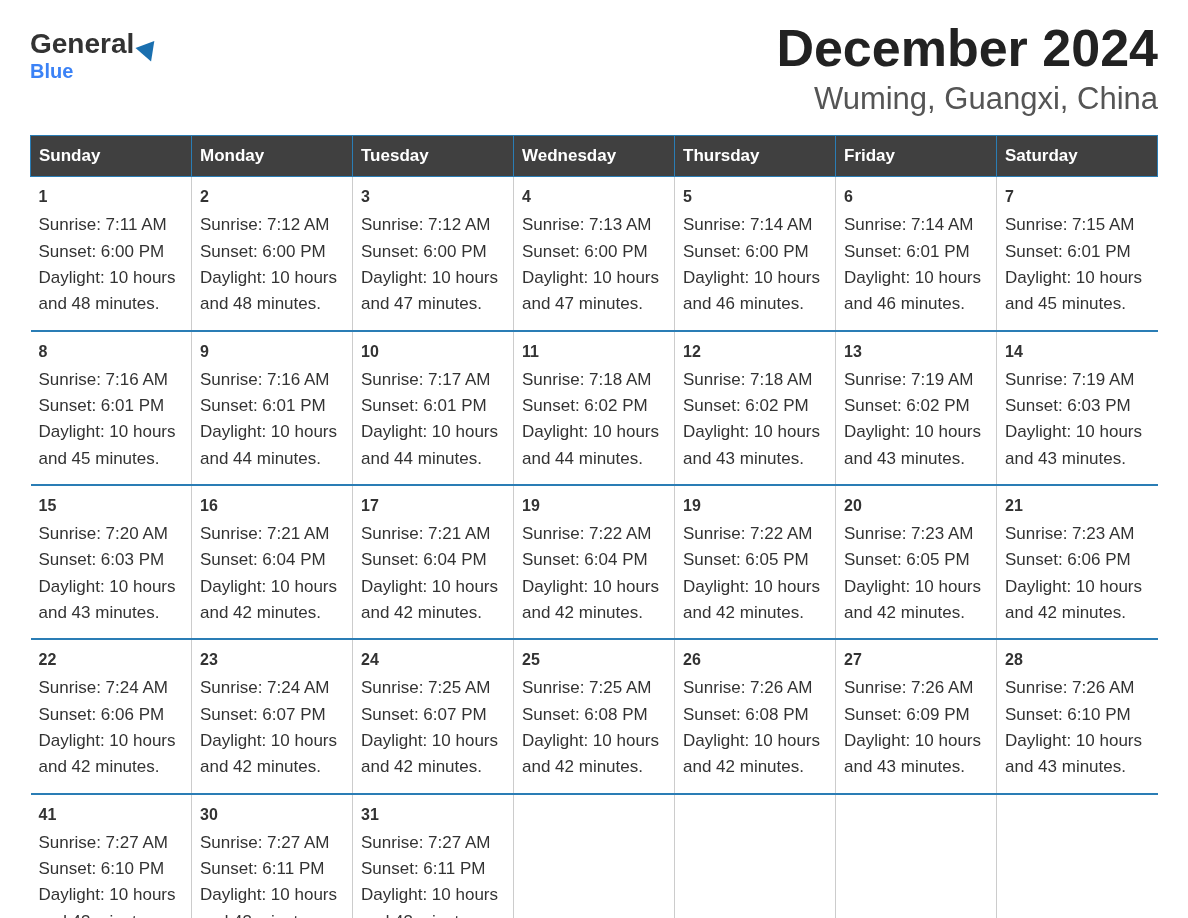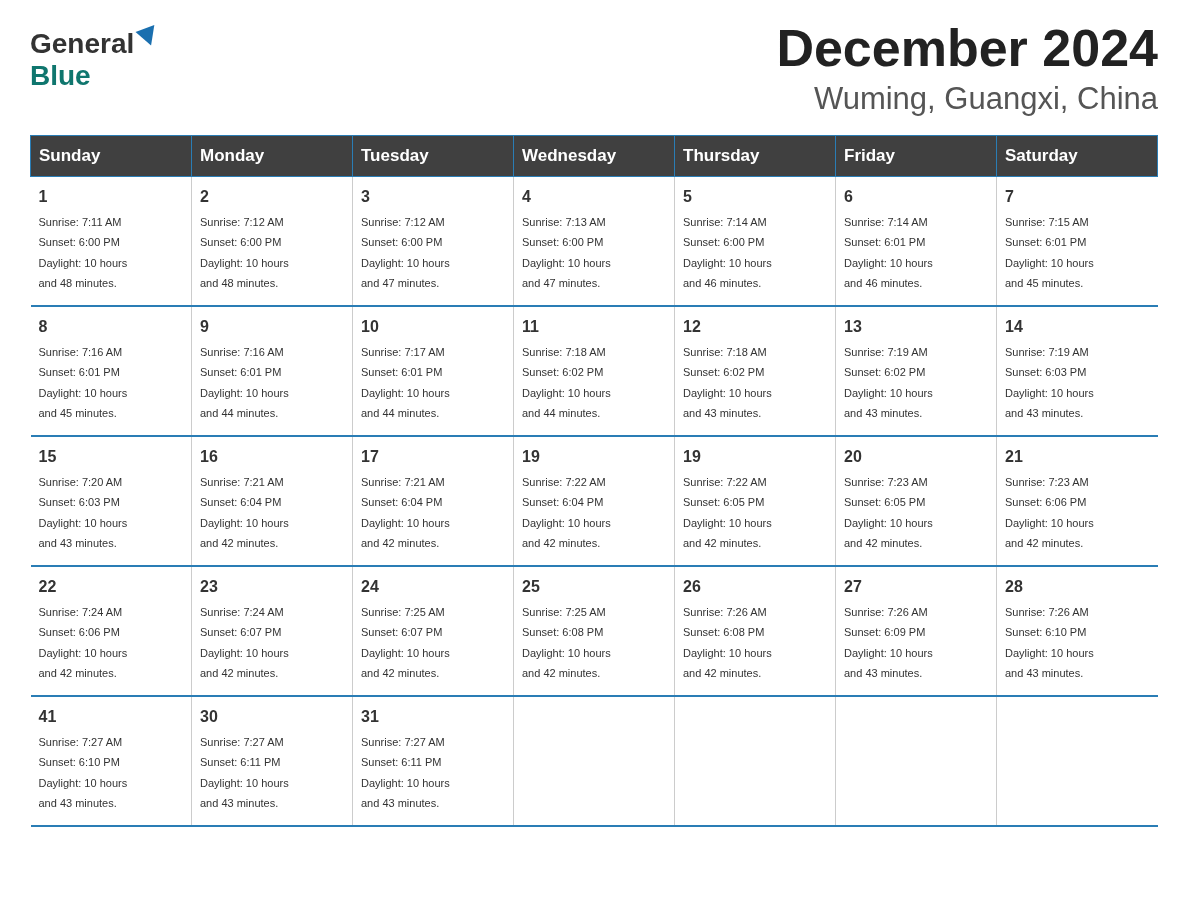--- a/index.html
+++ b/index.html
@@ -71,53 +71,53 @@
     tbody td:last-child {
       border-right: none;
     }
     .day-num {
       font-size: 16px;
       font-weight: 600;
       display: block;
       margin-bottom: 3px;
     }
     .day-info {
-      font-size: 11px;
+      font-size: 17px;
       color: #333;
       line-height: 1.55;
     }
     tbody tr:last-child {
       border-bottom: 2px solid #2a7db5;
     }
     .logo-row {
       display: flex;
       align-items: center;
     }
     .logo-text-col {
       display: flex;
       flex-direction: column;
     }
     .logo-gen-line {
       display: flex;
-      align-items: flex-start;
+      align-items: flex-end;
     }
   </style>
 </head>
 <body>
 
 <div class="header">
   <div class="logo">
     <div class="logo-row">
       <div class="logo-text-col">
         <div class="logo-gen-line">
           <span style="font-size:28px;font-weight:bold;color:#333;font-family:Arial,sans-serif;">General</span>
           <span style="display:inline-block;margin-left:4px;width:0;height:0;border-left:10px solid transparent;border-right:10px solid transparent;border-top:18px solid #1a6faf;transform:rotate(-20deg);margin-bottom:-2px;"></span>
         </div>
         <div>
-          <span style="font-size:28px;font-weight:bold;color:#0f766e;font-family:Arial,sans-serif;margin-top:11px;">Blue</span>
+          <span style="font-size:20px;font-weight:bold;color:#3b82f6;font-family:Arial,sans-serif;margin-top:11px;">Blue</span>
         </div>
       </div>
     </div>
   </div>
   <div class="title-area">
     <div class="month-year">December 2024</div>
     <div class="location">Wuming, Guangxi, China</div>
   </div>
 </div>
 

